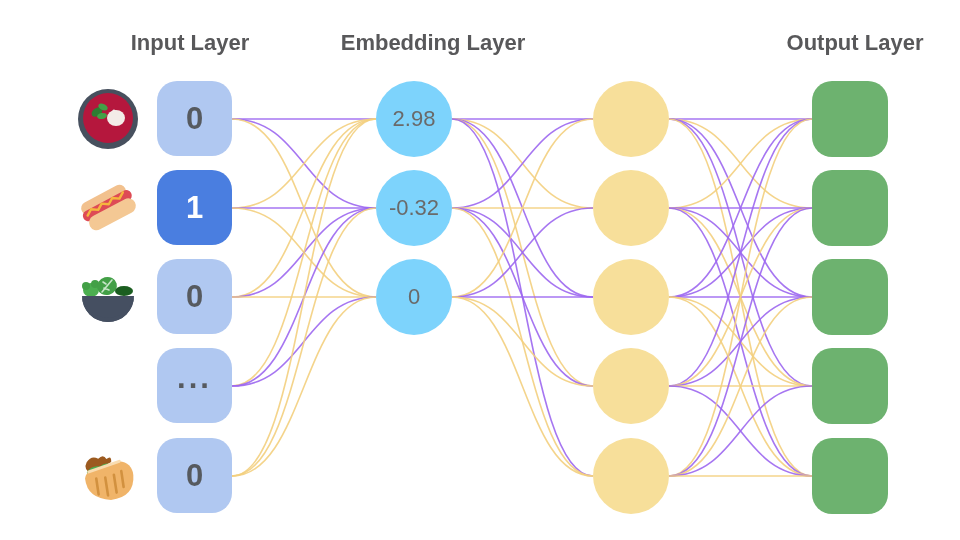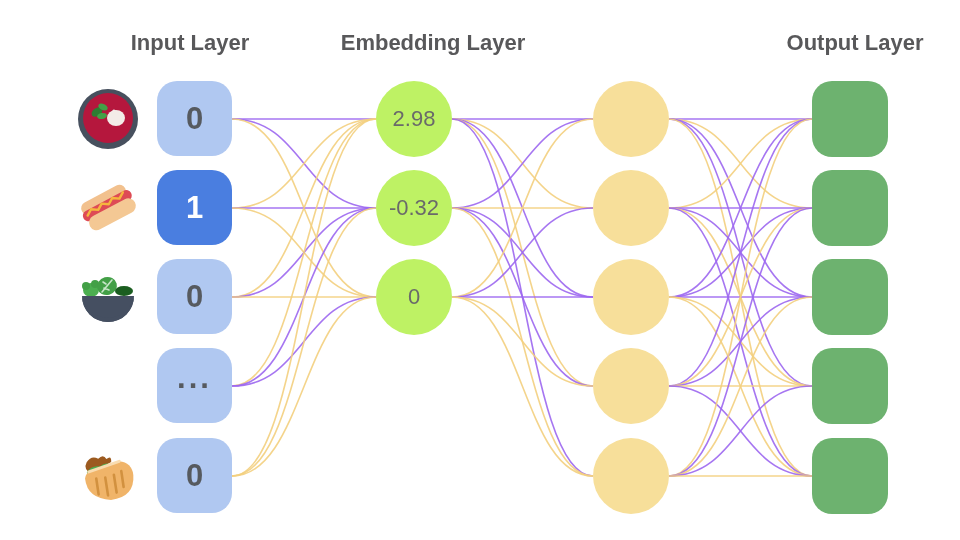--- a/index.html
+++ b/index.html
@@ -13,21 +13,21 @@
   }
   #edges{position:absolute;left:0;top:0;width:960px;height:540px;}
   .node{position:absolute;display:flex;align-items:center;justify-content:center;box-sizing:border-box;}
   .inbox{
     left:157px;width:75px;height:75px;border-radius:20px;
     background:#b0c8f1;color:#565a5f;font-size:31px;font-weight:bold;
   }
   .inbox.active{background:#4a7ee0;color:#ffffff;}
   .emb{
     left:376px;width:76px;height:76px;border-radius:50%;
-    background:#bef264;color:#6a6a6a;font-size:22px;
+    background:#7dd3fc;color:#6a6a6a;font-size:22px;
   }
   .hid{left:593px;width:76px;height:76px;border-radius:50%;background:#f7df9a;}
   .outbox{left:812px;width:76px;height:76px;border-radius:20px;background:#6db26f;}
   .icon{position:absolute;left:76px;width:64px;height:64px;}
   .icon svg{width:100%;height:100%;display:block;}
   .r0{top:81px}.r1{top:170px}.r2{top:259px}.r3{top:348px}.r4{top:438px}
   .ir0{top:87px}.ir1{top:175px}.ir2{top:265px}.ir4{top:444px}
   .dots-label{letter-spacing:3px;transform:translateY(-8px);display:inline-block;}
 </style>
 </head>

